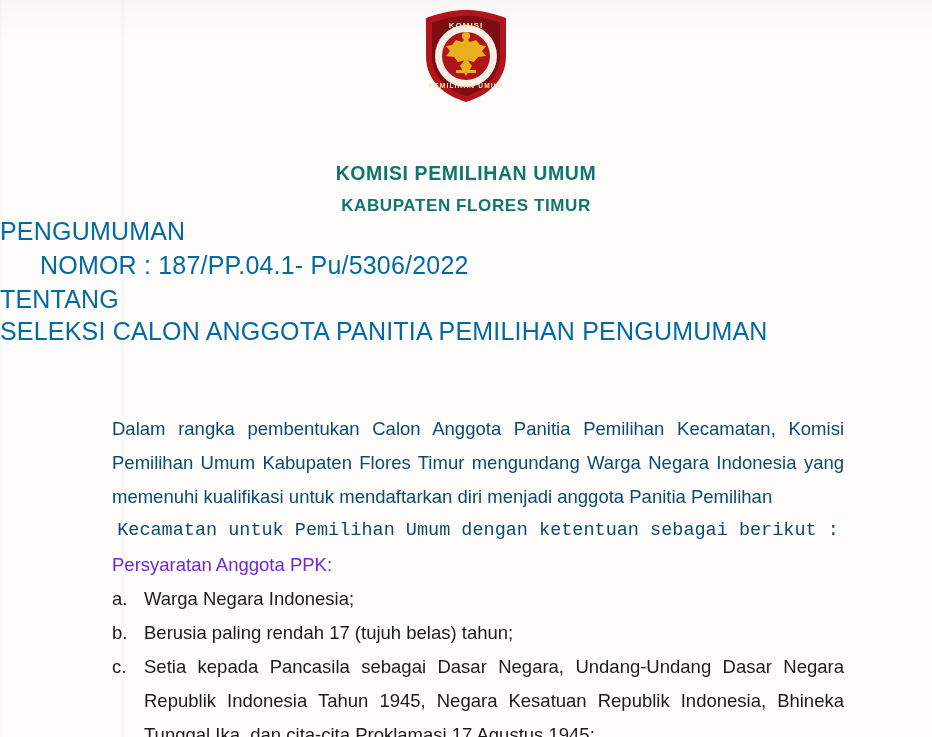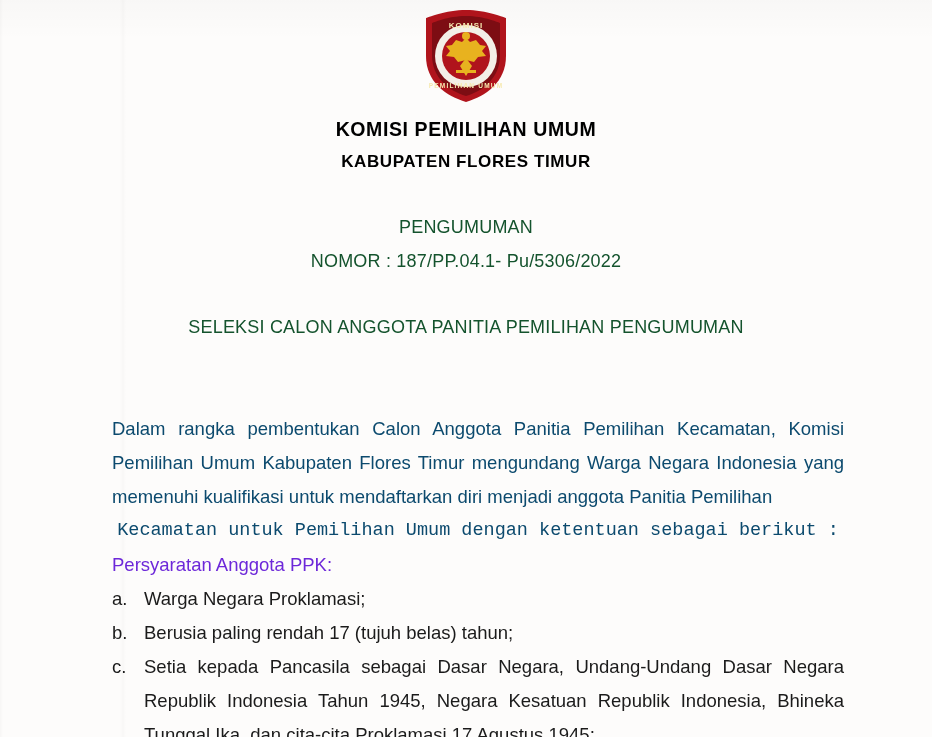--- a/index.html
+++ b/index.html
@@ -48,35 +48,35 @@
     position: relative;
   }
 
   
   .org-title {
     position: absolute;
     left: 0; right: 0;
     text-align: center;
     font-weight: bold;
     letter-spacing: 0.6px;
-    color: #000000;
+    color: #0f766e;
+    margin-top: 44px;
   }
   .org-line1 { top: 118px; font-size: 19.5px; }
   .org-line2 { top: 152px; font-size: 17px; }
 
   .announce {
     position: absolute;
     left: 0; right: 0;
-    text-align: center;
-    font-size: 18px;
-    color: #14532d;
+    font-size: 25px;
+    color: #0369a1;
     letter-spacing: 0.2px;
   }
   .a1 { top: 217px; }
-  .a2 { top: 251px; }
+  .a2 { top: 251px; padding-left: 40px; }
   .a3 { top: 285px; }
   .a4 { top: 317px; }
   .a5 { top: 350px; }
 
   
   .body-block {
     position: absolute;
     left: 112px;
     right: 88px;
     top: 412px;
@@ -153,31 +153,32 @@
         <rect x="36" y="62" width="20" height="3" fill="#e8b21f"></rect>
       </svg>
     </div>
   </div>
 
   <div class="org-title org-line1">KOMISI PEMILIHAN UMUM</div>
   <div class="org-title org-line2">KABUPATEN FLORES TIMUR</div>
 
   <div class="announce a1">PENGUMUMAN</div>
   <div class="announce a2">NOMOR : 187/PP.04.1- Pu/5306/2022</div>
+  <div class="announce a3">TENTANG</div>
   <div class="announce a4">SELEKSI CALON ANGGOTA PANITIA PEMILIHAN PENGUMUMAN</div>
 
   <div class="body-block">
     <p class="para">Dalam rangka pembentukan Calon Anggota Panitia Pemilihan Kecamatan, Komisi Pemilihan Umum Kabupaten Flores Timur mengundang Warga Negara Indonesia yang memenuhi kualifikasi untuk mendaftarkan diri menjadi anggota Panitia Pemilihan</p>
     <p class="para para-last-left">Kecamatan untuk Pemilihan Umum dengan ketentuan sebagai berikut :</p>
     <p class="subhead">Persyaratan Anggota PPK:</p>
 
     <ul class="list">
       <li class="list-item">
         <span class="marker">a.</span>
-        <span class="item-text left">Warga Negara Proklamasi;</span>
+        <span class="item-text left">Warga Negara Indonesia;</span>
       </li>
       <li class="list-item">
         <span class="marker">b.</span>
         <span class="item-text left">Berusia paling rendah 17 (tujuh belas) tahun;</span>
       </li>
       <li class="list-item">
         <span class="marker">c.</span>
         <span class="item-text">Setia kepada Pancasila sebagai Dasar Negara, Undang-Undang Dasar Negara Republik Indonesia Tahun 1945, Negara Kesatuan Republik Indonesia, Bhineka Tunggal Ika, dan cita-cita Proklamasi 17 Agustus 1945;</span>
       </li>
     </ul>

